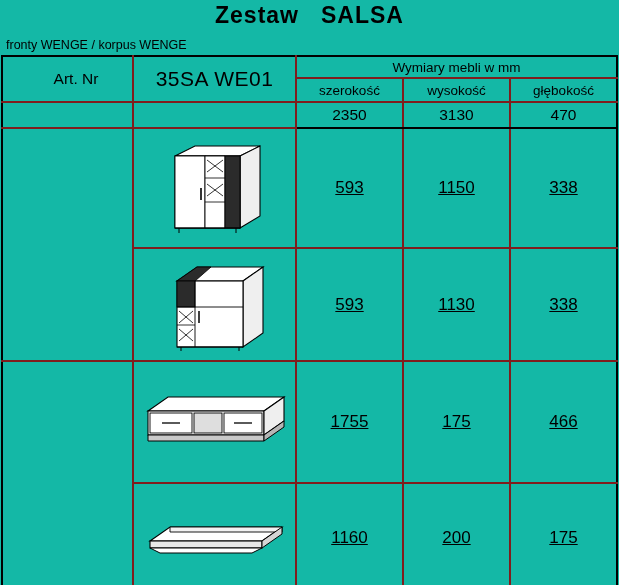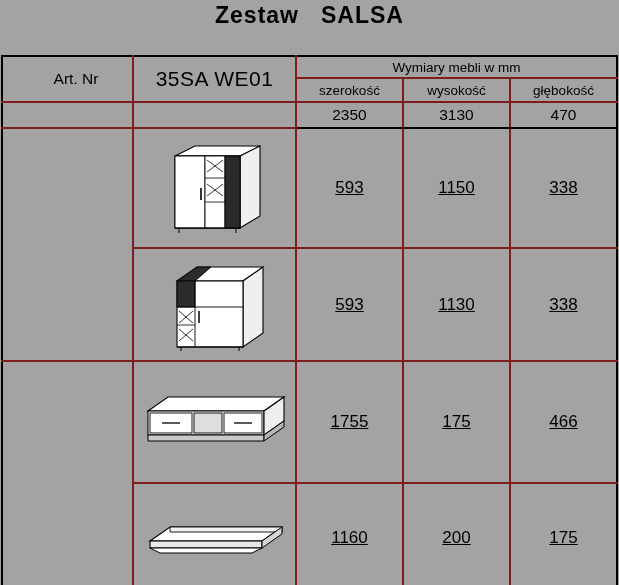--- a/index.html
+++ b/index.html
@@ -8,21 +8,21 @@
     background: #ffffff;
   }
   body {
     font-family: "Liberation Sans", sans-serif;
     color: #000000;
   }
   .page {
     position: relative;
     width: 619px;
     height: 585px;
-    background: #a3a3a3;
+    background: #14b8a6;
     overflow: hidden;
   }
 
   
   .title {
     position: absolute;
     left: 0;
     top: 2px;
     width: 619px;
     text-align: center;
@@ -102,20 +102,21 @@
 </style>
 </head>
 <body>
 
 <div class="page">
 
   <div class="title">
     <span>Zestaw</span><span class="gap"></span><span>SALSA</span>
   </div>
 
+  <div class="subtitle">fronty WENGE / korpus WENGE</div>
 
   <table class="tbl">
     <colgroup>
       <col class="c-art">
         <col class="c-img">
         <col class="c-dim">
         <col class="c-dim">
         <col class="c-dim">
     </colgroup>
     <tbody>

